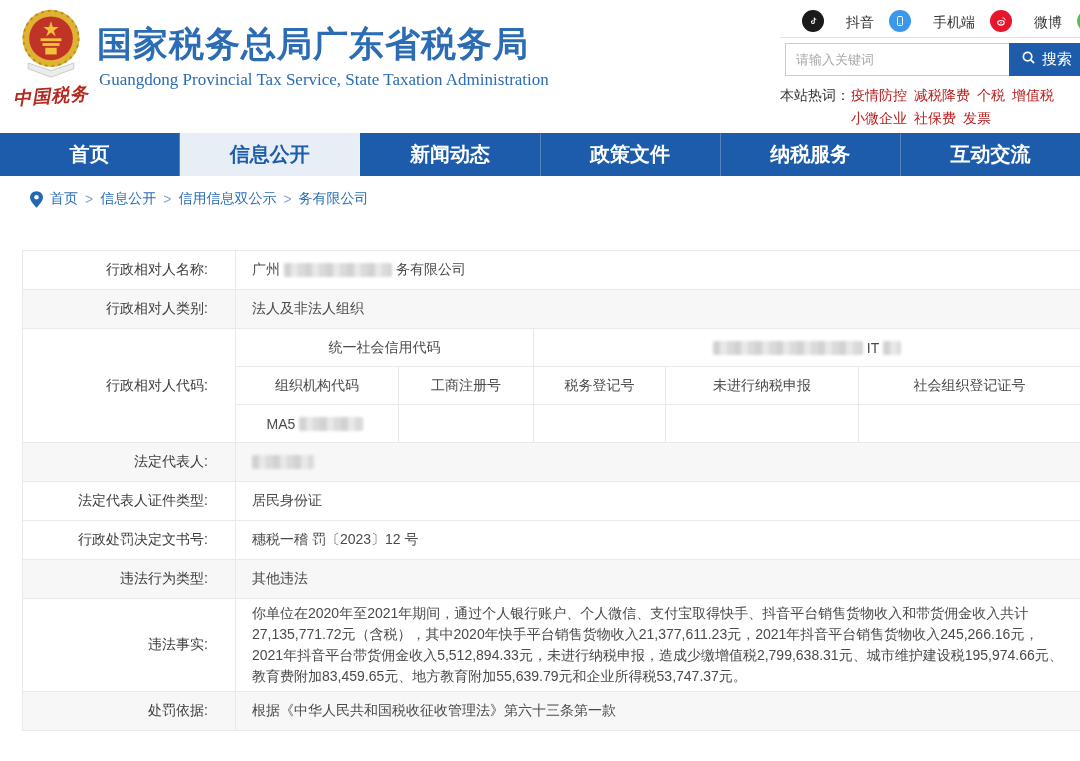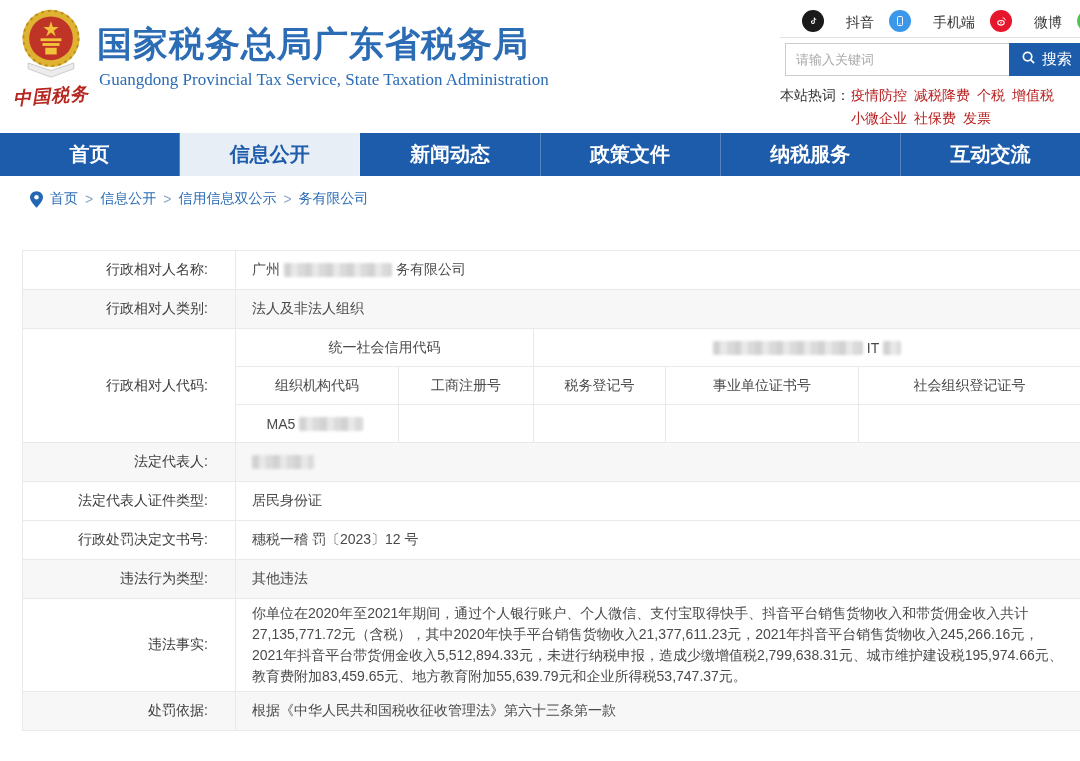--- a/index.html
+++ b/index.html
@@ -232,21 +232,21 @@
         <div class="cell c-span3">
           <span class="redact" style="width:150px"></span>
             <span>IT</span>
             <span class="redact" style="width:18px"></span>
         </div>
       </div>
       <div class="crow bordered">
         <div class="cell">组织机构代码</div>
         <div class="cell">工商注册号</div>
         <div class="cell">税务登记号</div>
-        <div class="cell">事业单位证书号</div>
+        <div class="cell">未进行纳税申报</div>
         <div class="cell">社会组织登记证号</div>
       </div>
       <div class="crow">
         <div class="cell">
           <span>MA5</span>
             <span class="redact" style="width:64px"></span>
         </div>
         <div class="cell"></div>
         <div class="cell"></div>
         <div class="cell"></div>

